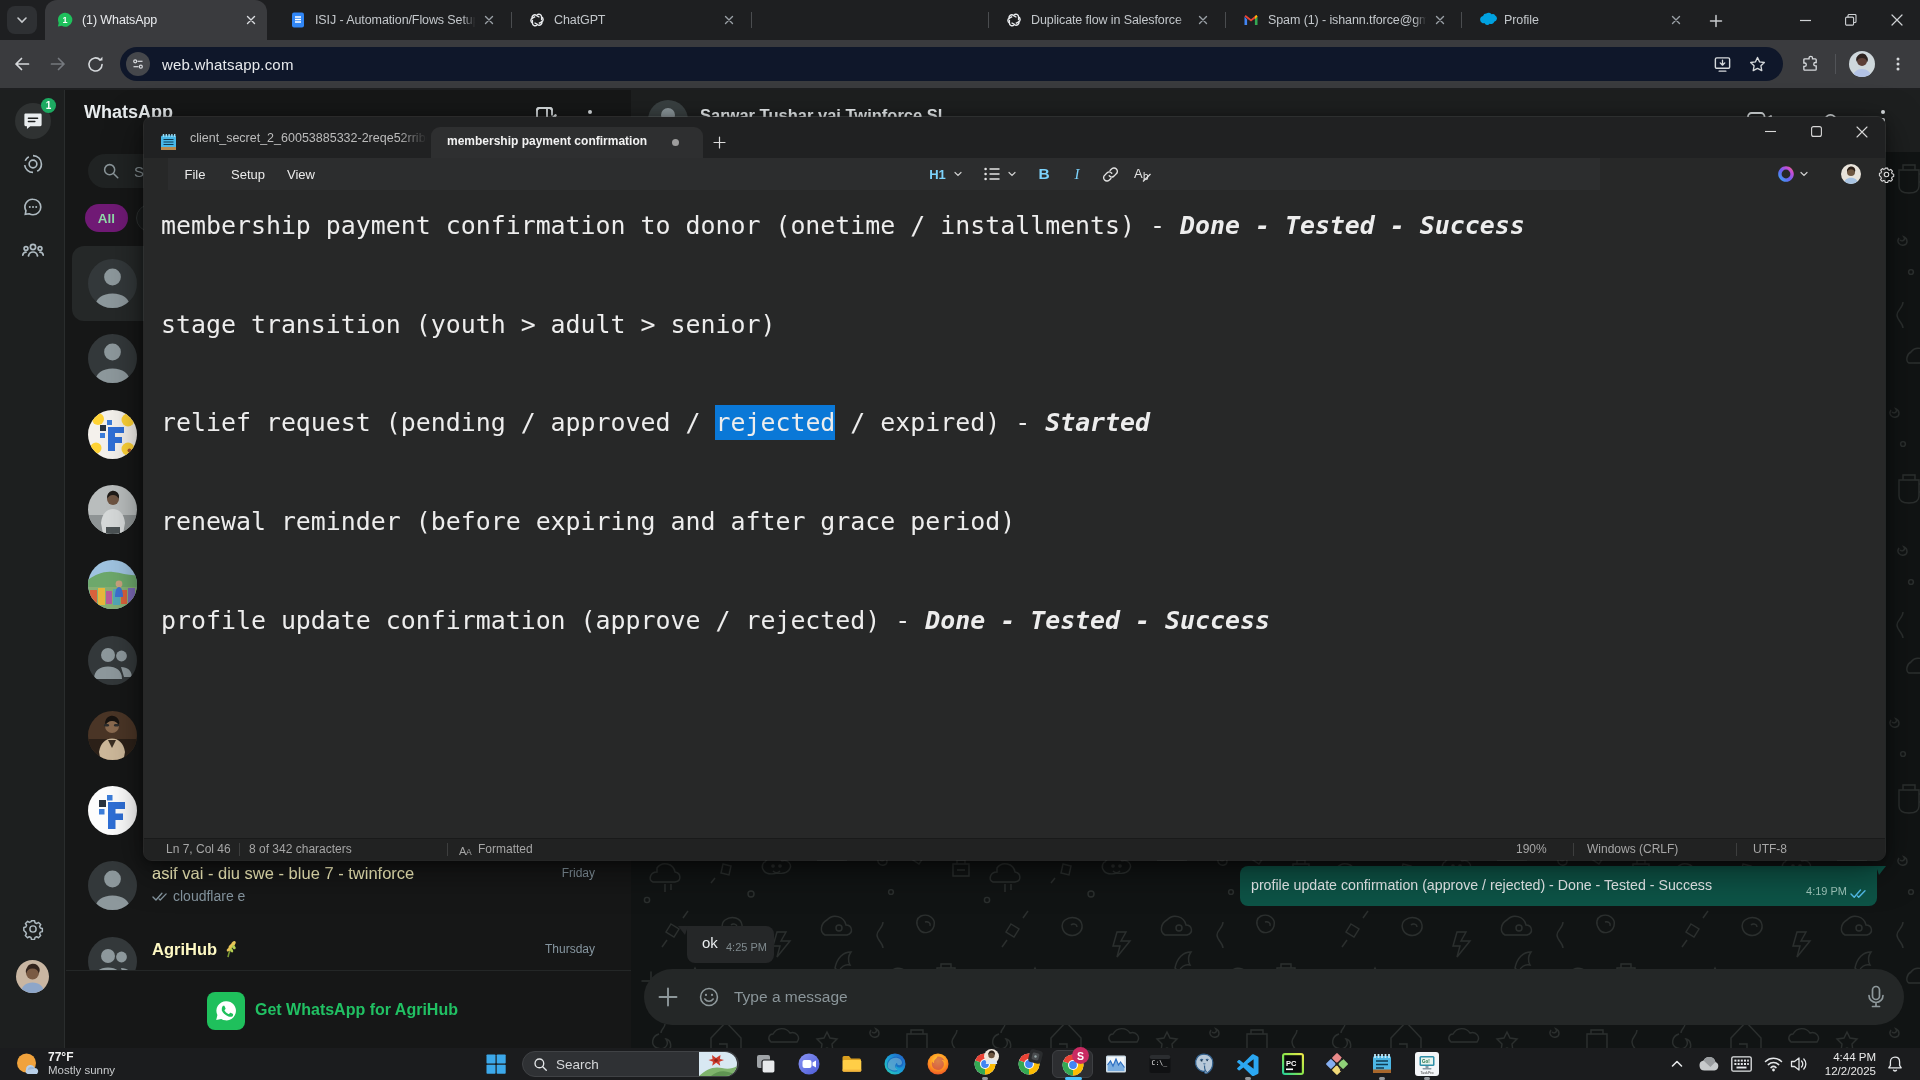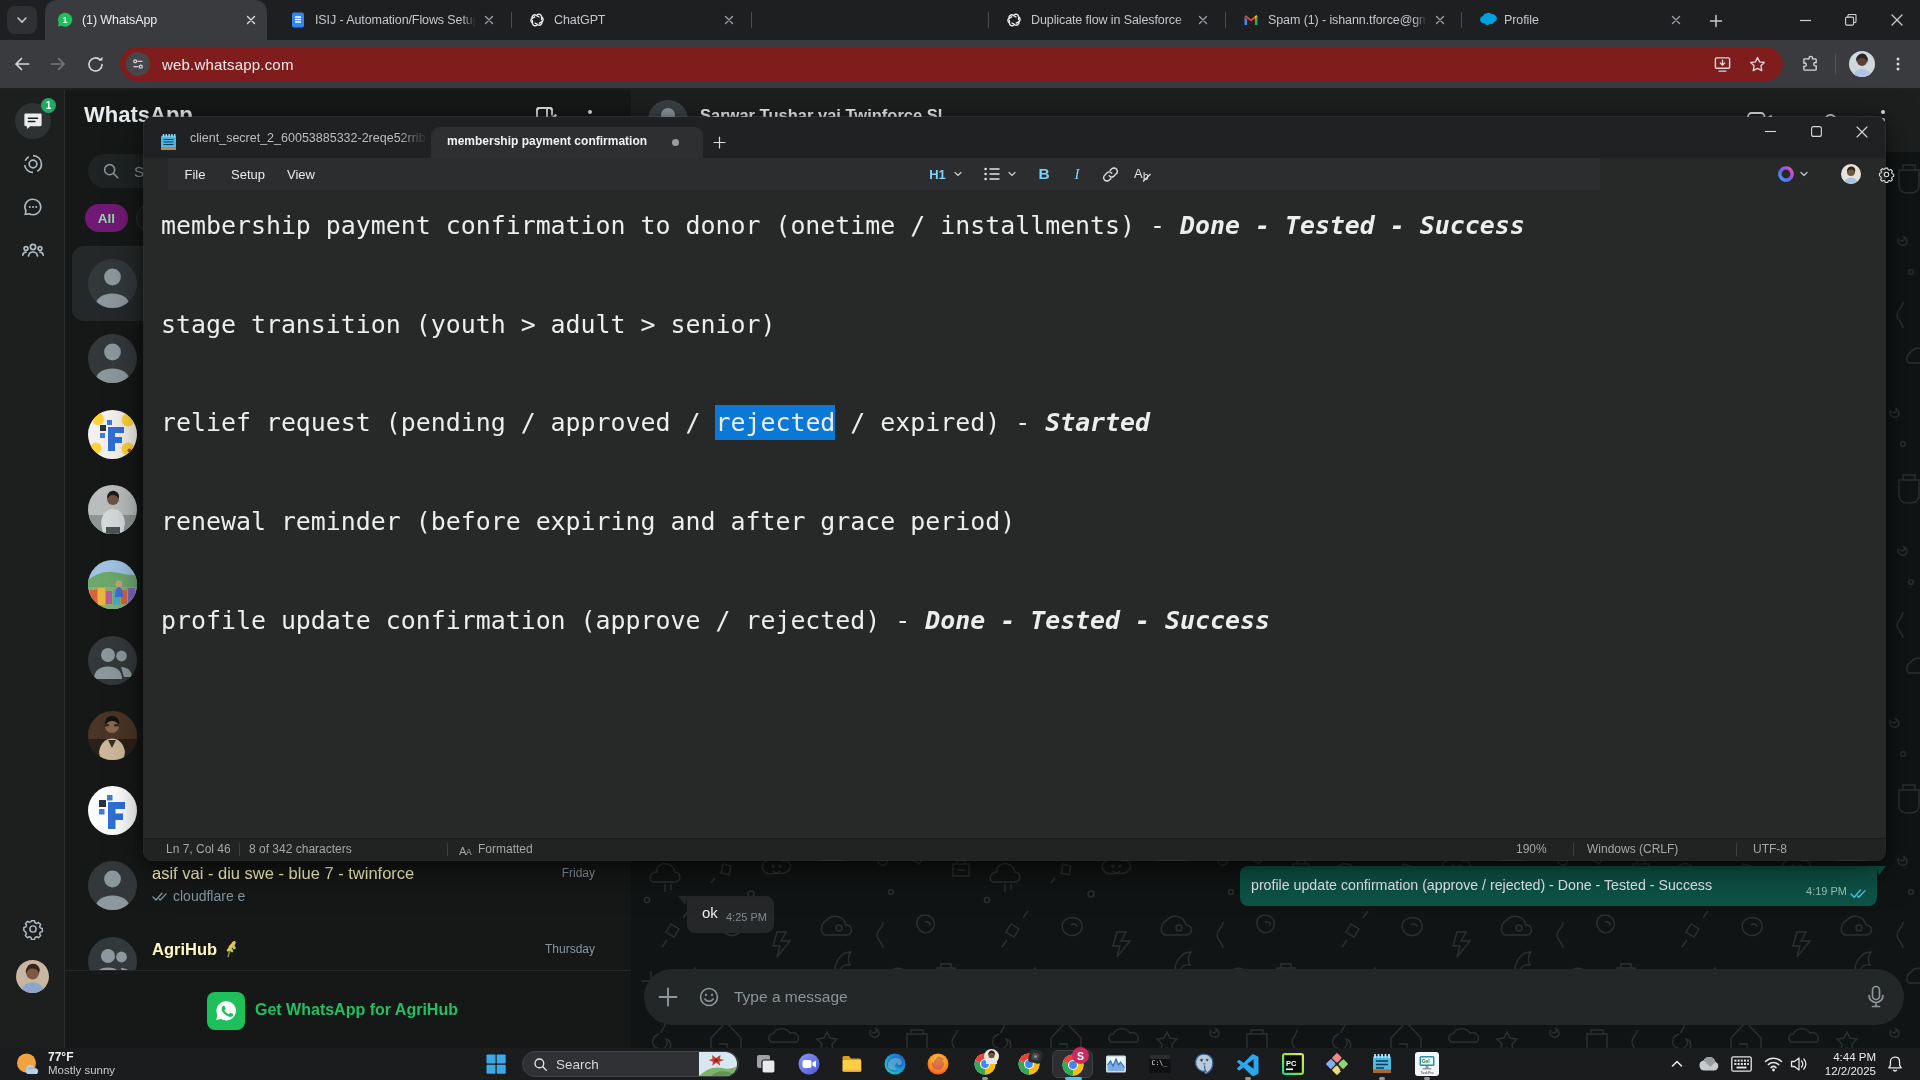--- a/index.html
+++ b/index.html
@@ -17,30 +17,30 @@
   .tab.active { background:#3a3b3e; border-radius:12px 12px 0 0; }
   .tab .favicon { width:16px; height:16px; margin-left:12px; flex:0 0 auto; }
   .tab .t-label { margin-left:9px; font-size:12.5px; color:#c3c7cb; white-space:nowrap; overflow:hidden; flex:1 1 auto;
       -webkit-mask-image:linear-gradient(90deg,#000 91%,transparent 99%); letter-spacing:-0.1px; }
   .tab.active .t-label { color:#e9ebee; }
   .tab-close { width:16px; height:16px; margin:0 8px 0 4px; flex:0 0 auto; color:#c3c7cb; }
   .tab-sep { top:12px; width:1px; height:16px; background:#4a4c4f; }
   .win-btn { top:0; width:46px; height:40px; display:flex; align-items:center; justify-content:center; color:#cfd2d5; }
   #toolbar { left:0; top:40px; width:1920px; height:48px; background:#3a3b3e; }
   .nav-ic { top:10px; width:28px; height:28px; display:flex; align-items:center; justify-content:center; }
-  #omnibox { left:120px; top:7px; width:1663px; height:34px; border-radius:17px; background:#7f1d1d; display:flex; align-items:center; }
+  #omnibox { left:120px; top:7px; width:1663px; height:34px; border-radius:17px; background:#0f172a; display:flex; align-items:center; }
   #site-info-btn { width:24px; height:24px; border-radius:50%; background:#45474b; margin-left:6px; display:flex; align-items:center; justify-content:center; }
   #url-text { margin-left:12px; font-size:15px; color:#e8eaed; letter-spacing:.2px; }
 
   
   #wa { left:0; top:90px; width:1920px; height:958px; background:#161717; }
   #wa-rail { left:0; top:0; width:65px; height:958px; background:#1d1f1f; border-right:1px solid #2a2d2d; }
   .rail-ic { left:15px; width:36px; height:36px; display:flex; align-items:center; justify-content:center; }
   #wa-list { left:66px; top:0; width:565px; height:958px; background:#161717; }
-  #wa-title { left:18px; top:12px; font-size:22px; font-weight:bold; color:#e9edef; }
+  #wa-title { left:18px; top:12px; font-size:18px; font-weight:bold; color:#e9edef; }
   #wa-search { left:22px; top:64px; width:531px; height:34px; border-radius:17px; background:#202323; display:flex; align-items:center; }
   #wa-search .ph { margin-left:14px; font-size:15px; color:#8a9599; }
   .filter-pill { top:114px; height:28px; border-radius:14px; font-size:13.5px; display:flex; align-items:center; justify-content:center; }
   .chat-row { left:6px; width:552px; height:75px; }
   .chat-row .avatar { position:absolute; left:16px; top:13px; width:49px; height:49px; border-radius:50%; overflow:hidden; }
   .chat-row .rtitle { position:absolute; left:80px; top:16px; font-size:16.5px; color:#fef9c3; }
   .chat-row .rmsg { position:absolute; left:80px; top:40px; font-size:14px; color:#8696a0; }
   .chat-row .rtime { position:absolute; right:29px; top:18px; font-size:12px; color:#8696a0; }
   #wa-chat { left:631px; top:0; width:1289px; height:958px; }
   #wa-chat-header { left:0; top:0; width:1289px; height:62px; background:#1d1f1f; }
@@ -609,21 +609,21 @@
         <div class="bubble abs" style="left:609px;top:714px;width:637px;height:40px;background:#0d5346;border-top-right-radius:0;">
           <svg class="abs" style="left:636px;top:0;" width="10" height="12" viewBox="0 0 10 12">
               <path d="M0 0h10L3 9z" fill="#0d5346"></path>
             </svg>
           <span class="abs" style="left:11px;top:11px;font-size:14.2px;color:#e9edef;white-space:nowrap;">profile update confirmation (approve / rejected) - Done - Tested - Success</span>
           <span class="abs" style="right:30px;top:19px;font-size:11px;color:#9ec5ba;">4:19 PM</span>
           <svg class="abs" style="right:9px;top:22px;" width="18" height="11" viewBox="0 0 18 11">
               <path d="M1 6l3.2 3.2L10.5 2M7.5 8l1.2 1.2L15 2.7" stroke="#53bdeb" stroke-width="1.4" fill="none" stroke-linecap="round" stroke-linejoin="round"></path>
             </svg>
         </div>
-        <div class="bubble abs" style="left:56px;top:744px;width:87px;height:37px;background:#252728;border-top-left-radius:0;">
+        <div class="bubble abs" style="left:56px;top:774px;width:87px;height:37px;background:#252728;border-top-left-radius:0;">
           <svg class="abs" style="left:-9px;top:0;" width="10" height="12" viewBox="0 0 10 12">
               <path d="M10 0H0l7 9z" fill="#252728"></path>
             </svg>
           <span class="abs" style="left:15px;top:8px;font-size:15px;color:#e9edef;">ok</span>
           <span class="abs" style="left:39px;top:15px;font-size:11px;color:#7f8a8e;">4:25 PM</span>
         </div>
         <div id="composer" class="abs">
           <svg width="22" height="22" viewBox="0 0 22 22" style="margin-left:13px;">
               <path d="M11 2.5v17M2.5 11h17" stroke="#8e989b" stroke-width="1.9" stroke-linecap="round"></path>
             </svg>

